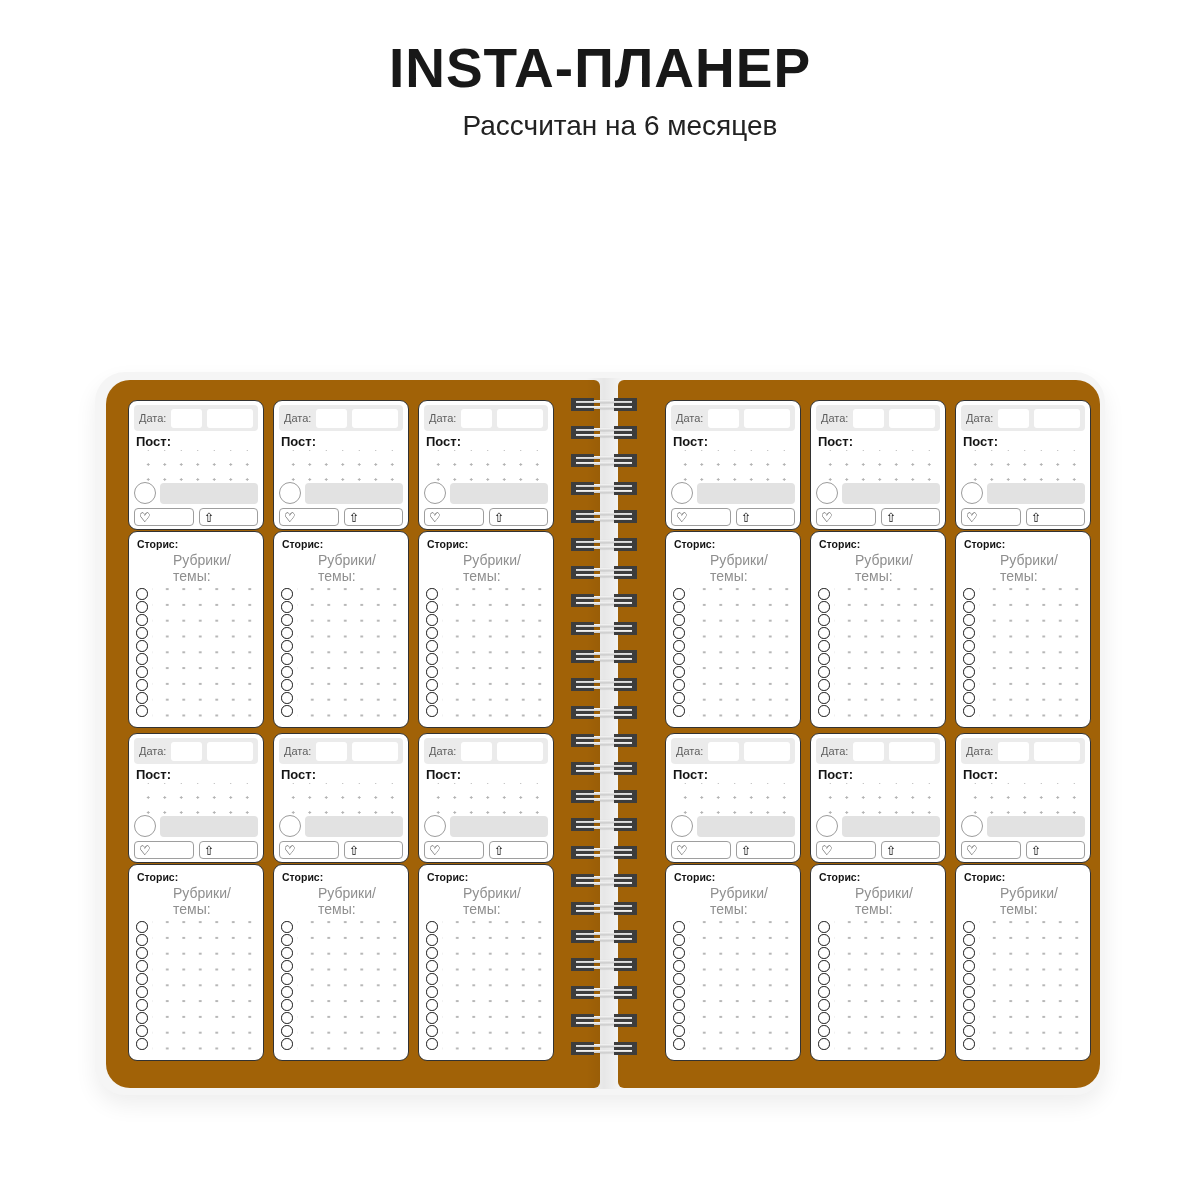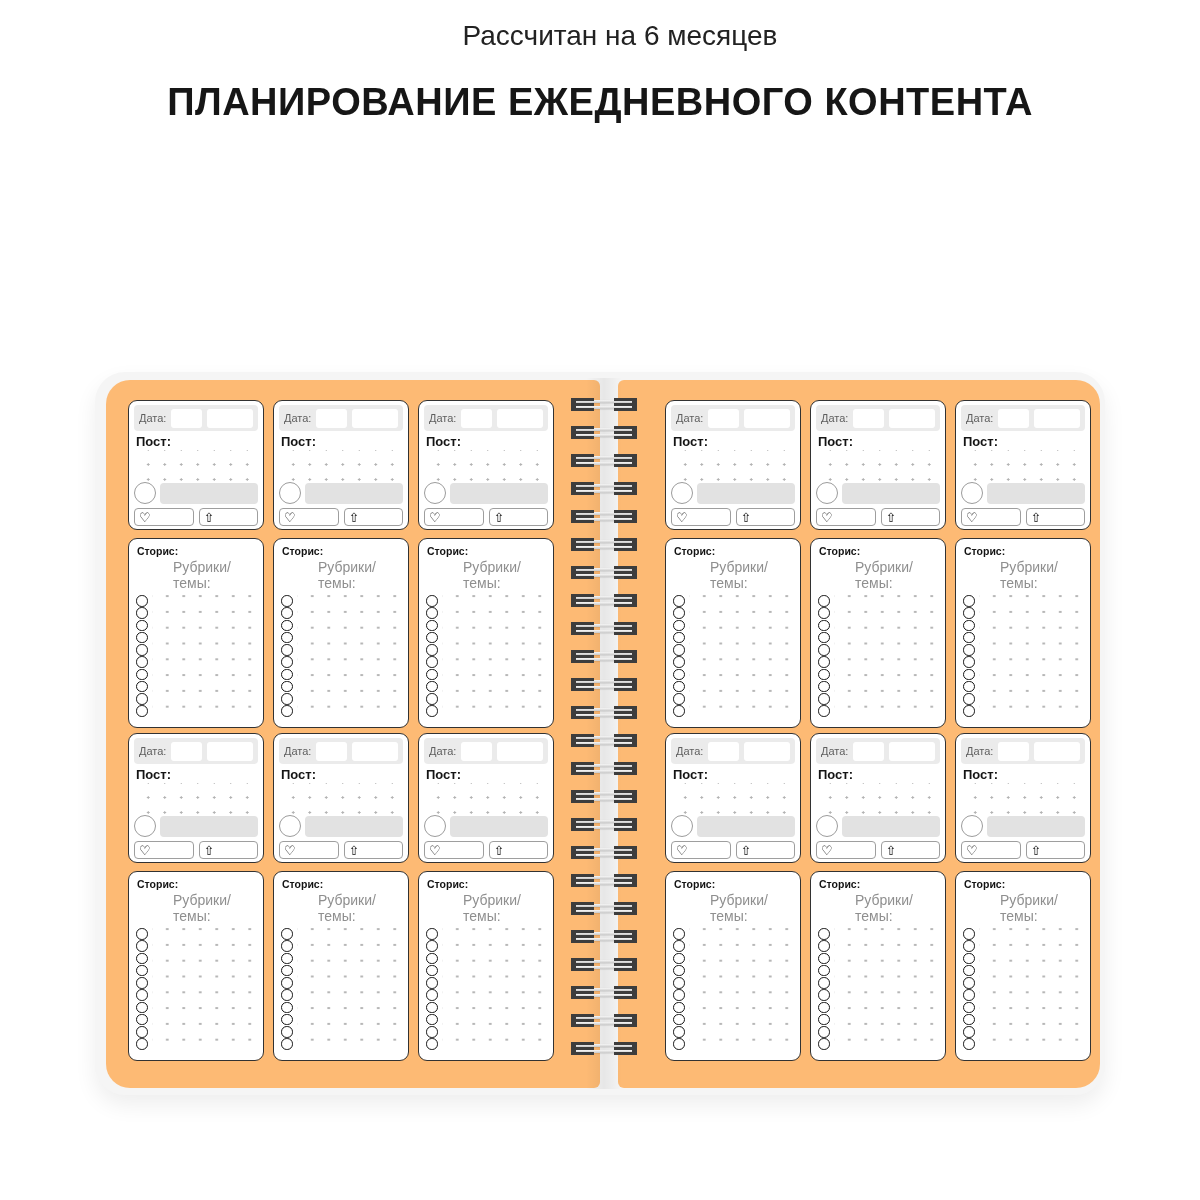--- a/index.html
+++ b/index.html
@@ -4,31 +4,31 @@
 <style>
   html,body{margin:0;padding:0;background:#ffffff;}
   body{
     width:1200px;height:1200px;position:relative;overflow:hidden;
     font-family:"Liberation Sans","DejaVu Sans",sans-serif;
     color:#1b1b1b;
   }
   
   .header{position:absolute;top:0;left:0;width:1200px;text-align:center;}
   .title{margin:40px 0 0;font-size:55px;line-height:1.05;font-weight:800;letter-spacing:1px;color:#181818;}
-  .subtitle{margin:20px 0 0;font-size:28px;font-weight:400;color:#222;padding-left:40px;}
+  .subtitle{margin:12px 0 0;font-size:28px;font-weight:400;color:#222;padding-left:40px;}
   .tagline{margin:29px 0 0;font-size:38px;font-weight:700;letter-spacing:.5px;color:#161616;}
 
   
   .notebook{position:absolute;left:95px;top:372px;width:1010px;height:723px;}
   .cover{
     position:absolute;inset:0;background:#f5f5f5;border-radius:30px;
     box-shadow:0 10px 22px rgba(0,0,0,.07);
   }
   .page{
-    position:absolute;top:8px;height:708px;background:#fdba74;
+    position:absolute;top:8px;height:708px;background:#a16207;
     box-sizing:border-box;
   }
   .page-left{
     left:11px;width:494px;border-radius:24px 6px 6px 24px;
     padding:20px 46px 0 22px;
   }
   .page-right{
     right:5px;width:482px;border-radius:6px 24px 24px 6px;
     padding:20px 9px 0 47px;
   }
@@ -41,21 +41,21 @@
     background:linear-gradient(to right,rgba(0,0,0,0),rgba(0,0,0,0.06) 50%,rgba(0,0,0,0));
   }
 
   
   .cell{display:flex;flex-direction:column;min-width:0;}
   .box{
     border:1.5px solid #323232;border-radius:9px;background:#fff;
     box-sizing:border-box;display:flex;flex-direction:column;min-width:0;
   }
   .box.top{height:130px;padding:4px 5px 3px;}
-  .box.bottom{flex:1;margin-top:8px;padding:5px 5px 5px 6px;}
+  .box.bottom{flex:1;margin-top:1px;padding:5px 5px 5px 6px;}
 
   .date-banner{
     height:26px;background:#ebebeb;border-radius:4px;
     display:flex;align-items:center;gap:5px;padding:0 5px;flex:none;
   }
   .date-label{font-size:11px;color:#5e5e5e;flex:none;}
   .date-box{background:#fff;border-radius:3px;height:19px;}
   .date-box.small{flex:2;}
   .date-box.large{flex:3;}
 
@@ -117,22 +117,22 @@
   }
   .bracket.r{
     right:0;border-right:5px solid #3d3d3d;
     background:linear-gradient(to bottom,#3d3d3d 0 3px,rgba(0,0,0,0) 3px 5.2px,#3d3d3d 5.2px 8px,rgba(0,0,0,0) 8px 10.2px,#3d3d3d 10.2px 13px);
   }
 </style>
 </head>
 <body>
 
 <div class="header">
+  <h1 class="title">INSTA-ПЛАНЕР</h1>
   <p class="subtitle">Рассчитан на 6 месяцев</p>
-  <p class="tagline">ПЛАНИРОВАНИЕ ЕЖЕДНЕВНОГО КОНТЕНТА</p>
 </div>
 
 <div class="notebook">
   <div class="cover"></div>
   <div class="page page-left">
     <div class="grid">
   <div class="cell">
     <div class="box top">
       <div class="date-banner">
         <span class="date-label">Дата:</span>

